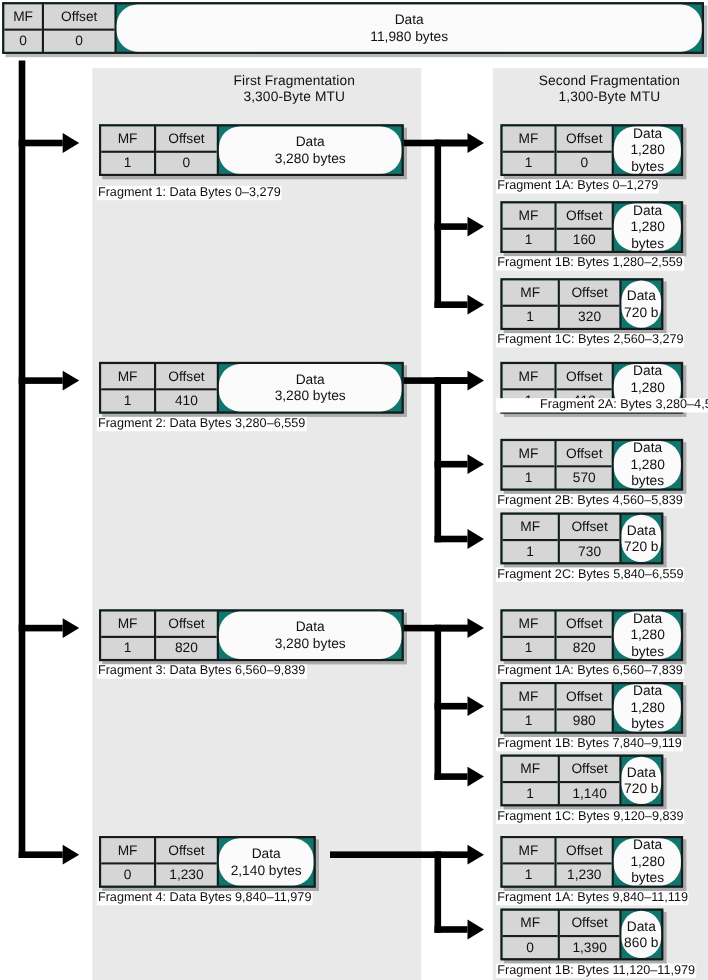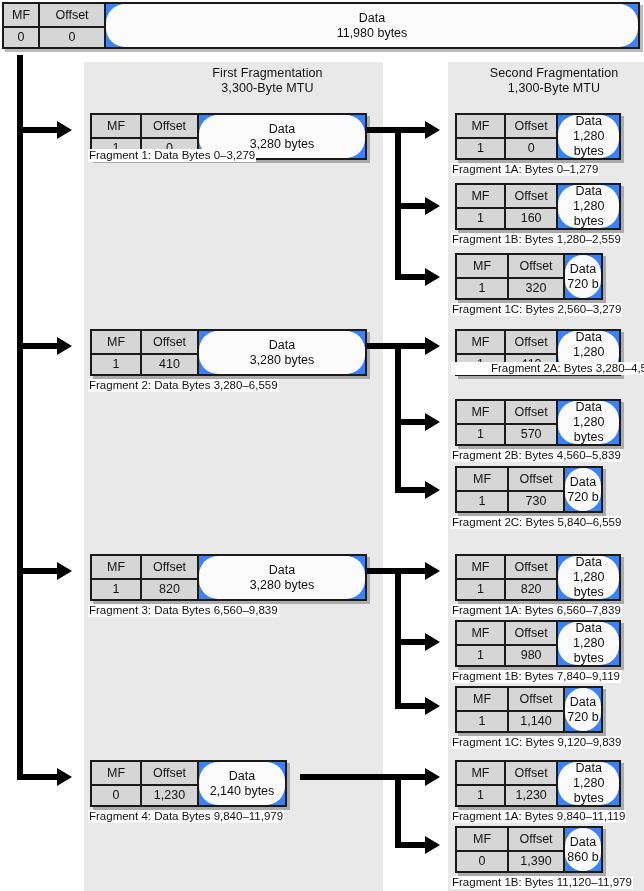--- a/index.html
+++ b/index.html
@@ -25,21 +25,21 @@
   #head-first{left:84px;top:66px;width:299px;margin-left:34px;}
   #head-second{left:460px;top:66px;width:188px;}
   .panel-head .l1{display:block;}
   .panel-head .l2{display:block;}
 
   
   .pkt{
     position:absolute;
     box-sizing:border-box;
     border:2px solid #1a1a1a;
-    background:#3b82f6;
+    background:#0f766e;
     display:flex;
     box-shadow:3px 3px 0 rgba(120,120,120,.55);
   }
   .cell{
     box-sizing:border-box;
     display:flex;flex-direction:column;
     border-right:2px solid #1a1a1a;
   }
   .cell:last-child{border-right:none;}
   .cell .hdr,.cell .val{
@@ -154,21 +154,21 @@
     </div>
     <div class="cell c-off">
       <div class="hdr">Offset</div>
       <div class="val">0</div>
     </div>
     <div class="cell data">
       <div class="dline">Data</div>
       <div class="dline">3,280 bytes</div>
     </div>
   </div>
-  <div class="cap lvl1" style="top:149px;">Fragment 1: Data Bytes 0–3,279</div>
+  <div class="cap lvl1" style="top:169px;">Fragment 1: Data Bytes 0–3,279</div>
 
   <div class="pkt lvl1" style="top:329px;">
     <div class="cell c-mf">
       <div class="hdr">MF</div>
       <div class="val">1</div>
     </div>
     <div class="cell c-off">
       <div class="hdr">Offset</div>
       <div class="val">410</div>
     </div>

